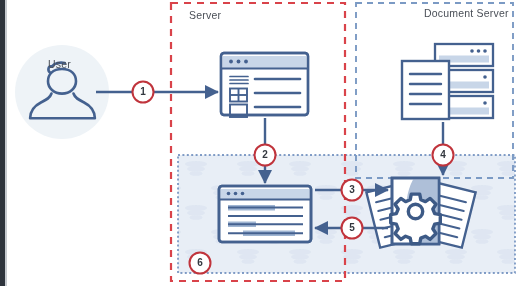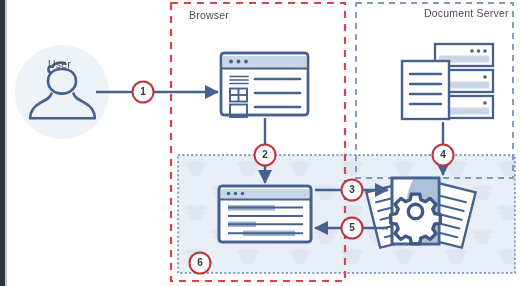--- a/index.html
+++ b/index.html
@@ -197,21 +197,21 @@
     <g>
       <circle cx="143" cy="92" r="10.5" fill="#ffffff" stroke="#c0343c" stroke-width="2"></circle>
       <circle cx="265" cy="155" r="10.5" fill="#ffffff" stroke="#c0343c" stroke-width="2"></circle>
       <circle cx="352" cy="190" r="10.5" fill="#ffffff" stroke="#c0343c" stroke-width="2"></circle>
       <circle cx="443" cy="155" r="10.5" fill="#ffffff" stroke="#c0343c" stroke-width="2"></circle>
       <circle cx="352" cy="228" r="10.5" fill="#ffffff" stroke="#c0343c" stroke-width="2"></circle>
       <circle cx="200" cy="263" r="10.5" fill="#ffffff" stroke="#c0343c" stroke-width="2"></circle>
     </g>
   </svg>
 
-  <div class="lbl" style="left:189px;top:9px;">Browser</div>
+  <div class="lbl" style="left:189px;top:9px;">Server</div>
   <div class="lbl" style="left:424px;top:7px;">Document Server</div>
   <div class="lbl" style="left:48px;top:58px;text-align:center;">User</div>
 
   <div class="numlbl" style="left:133px;top:86px;">1</div>
   <div class="numlbl" style="left:255px;top:149px;">2</div>
   <div class="numlbl" style="left:342px;top:184px;">3</div>
   <div class="numlbl" style="left:433px;top:149px;">4</div>
   <div class="numlbl" style="left:342px;top:222px;">5</div>
   <div class="numlbl" style="left:190px;top:257px;">6</div>
 

